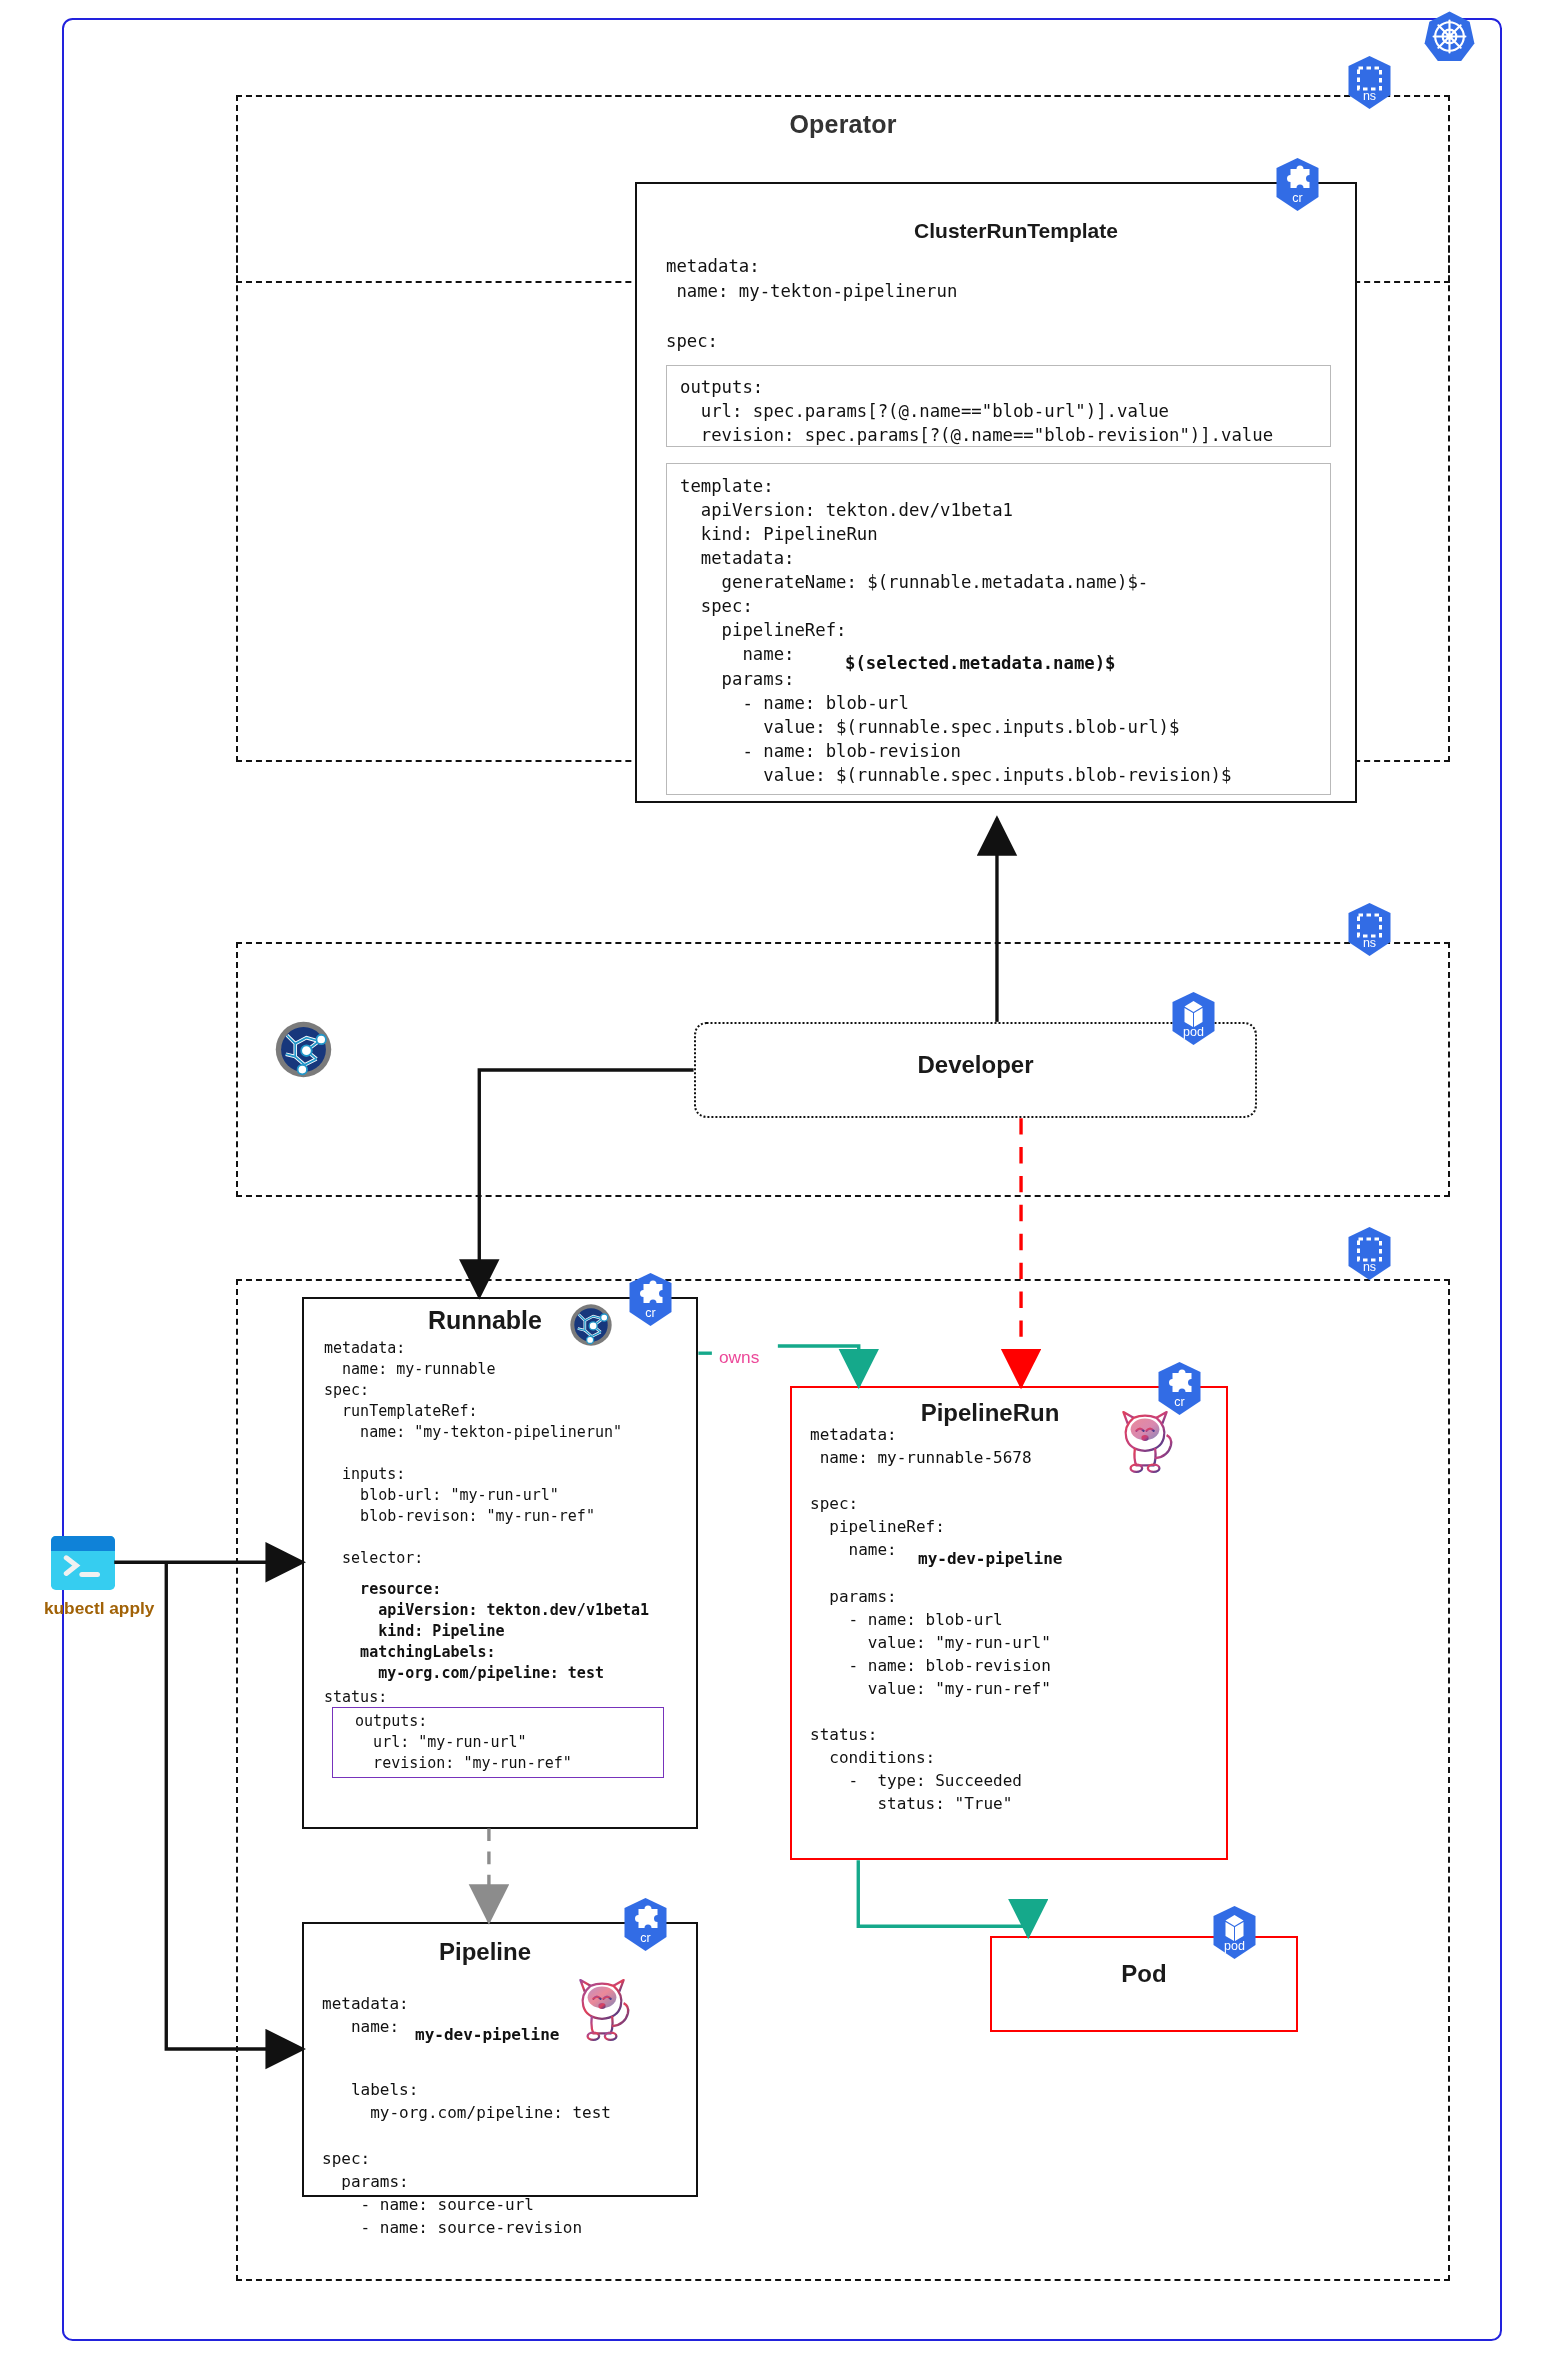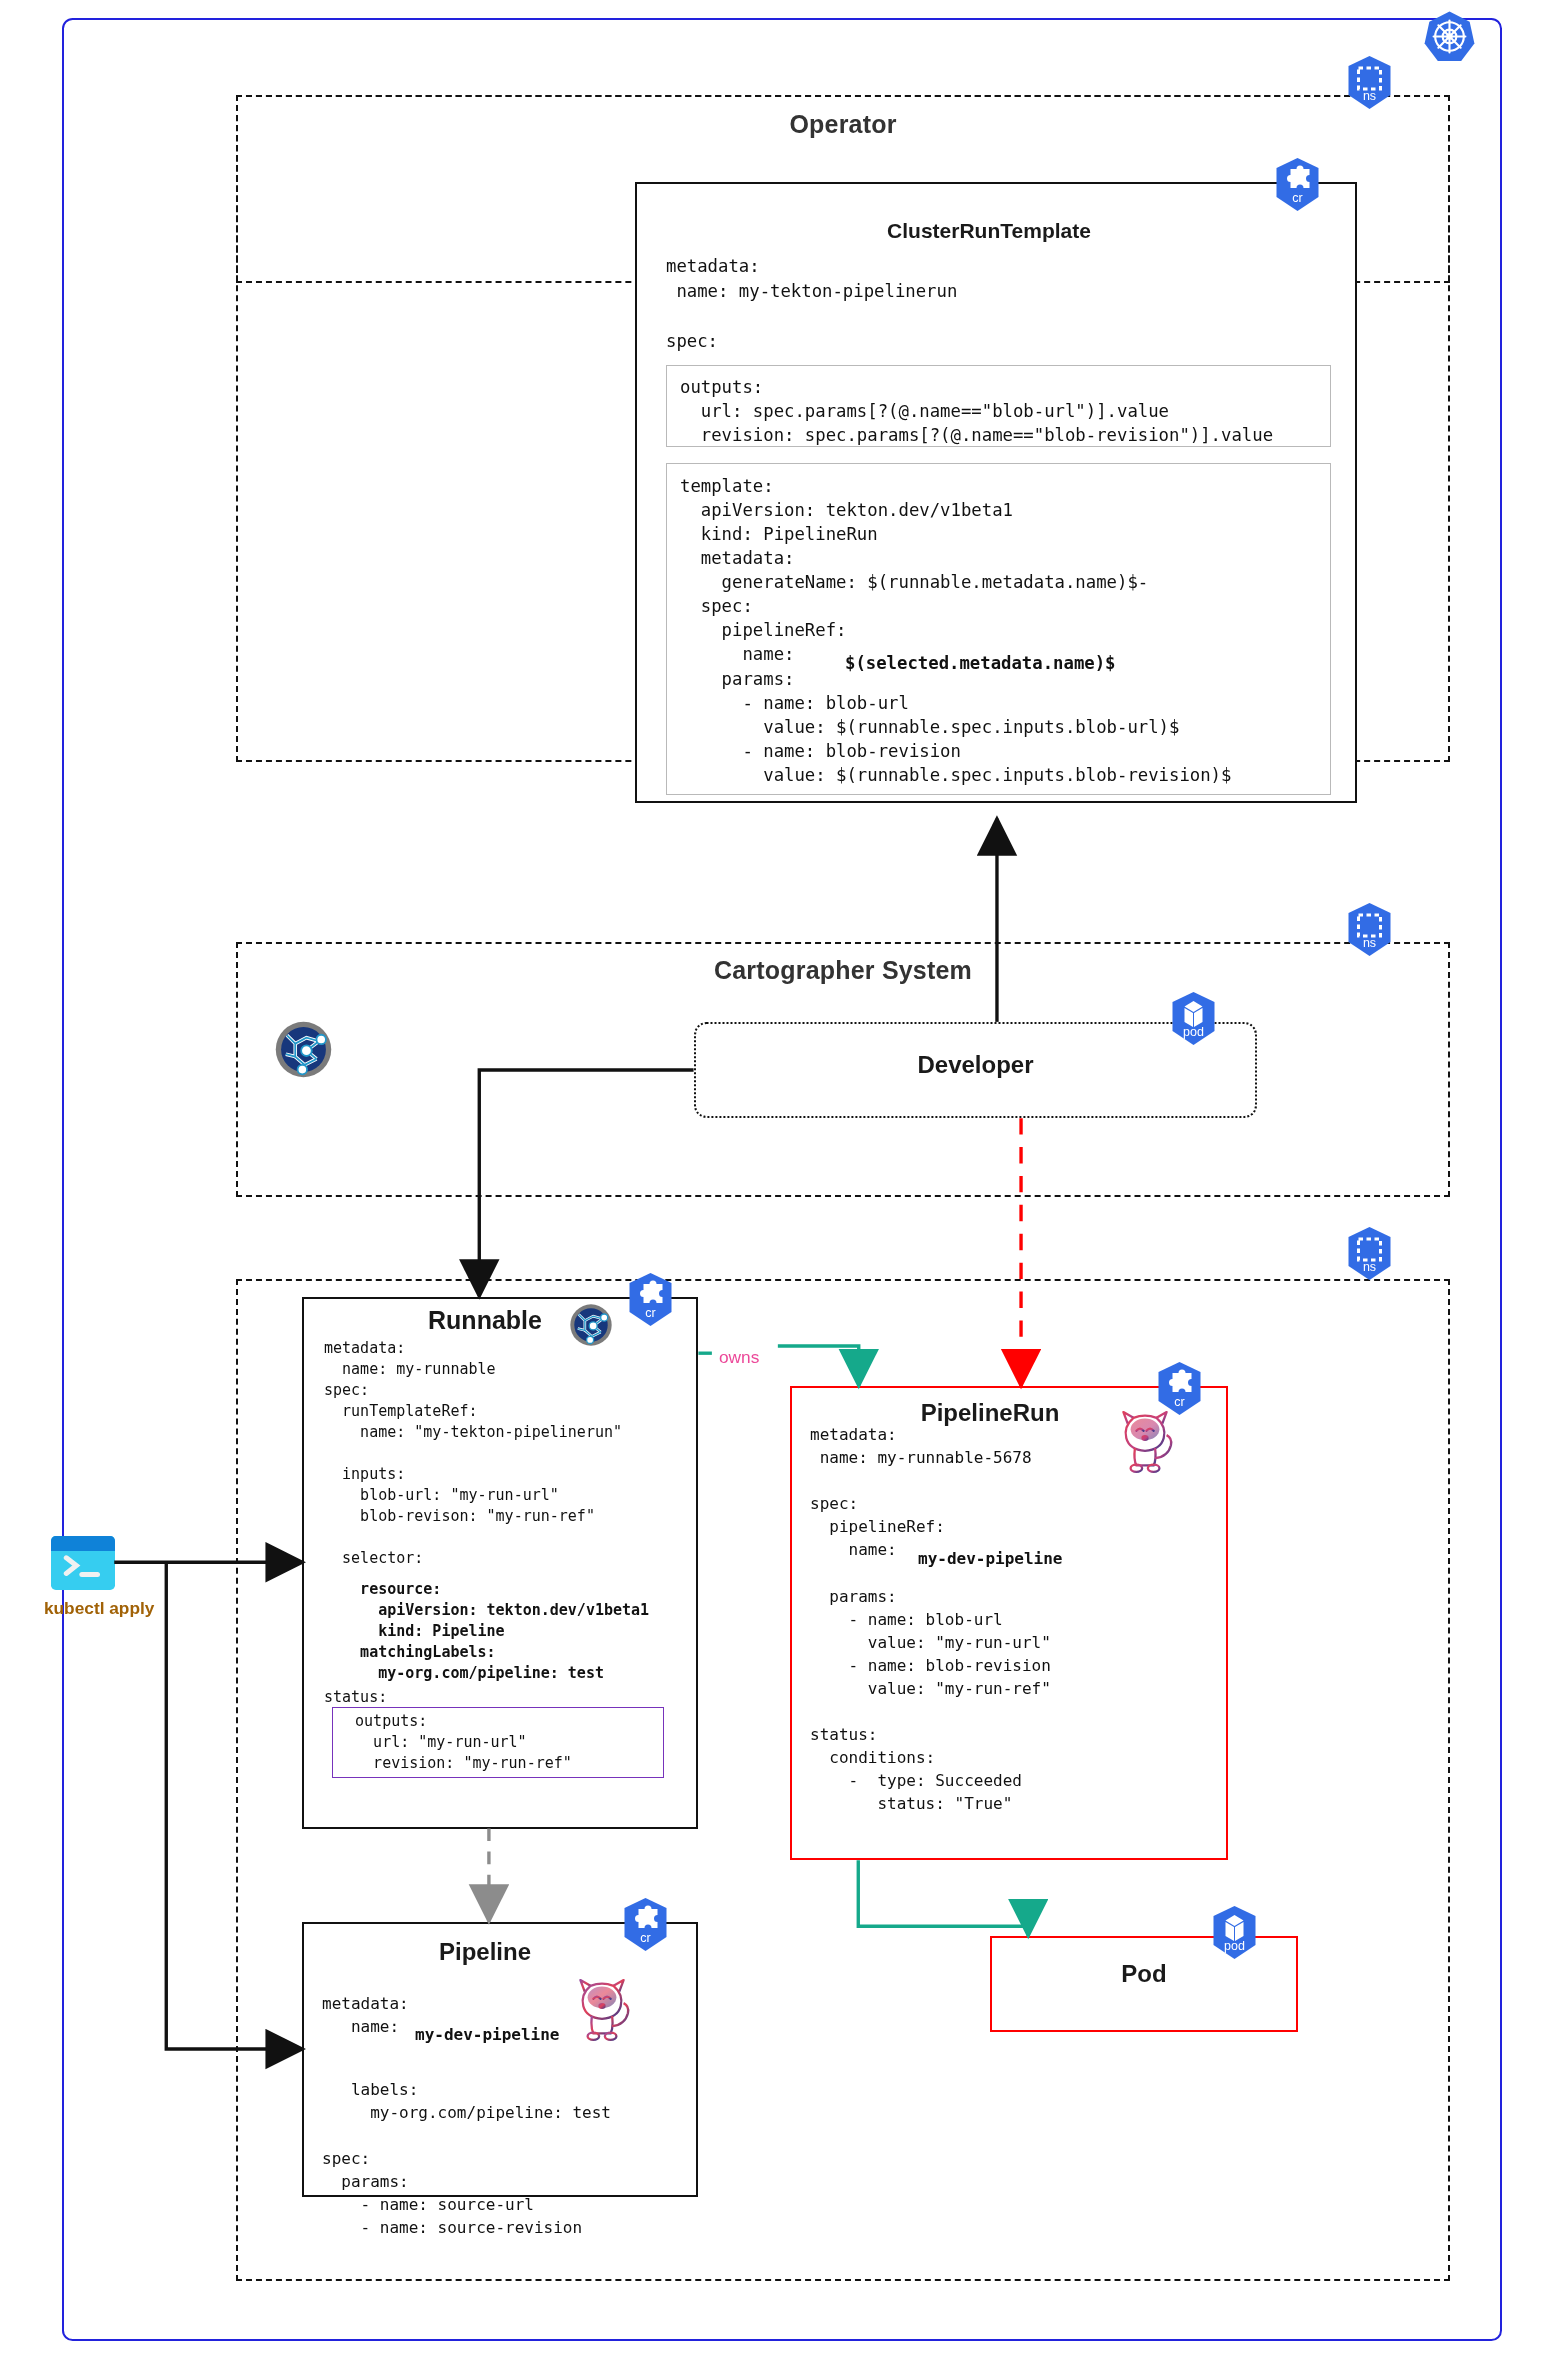--- a/index.html
+++ b/index.html
@@ -104,21 +104,21 @@
 
   <div class="badge" style="left:1344px;top:55px;width:51px;height:55px;">
     <svg viewBox="0 0 100 110" width="51" height="55">
       <polygon points="50,2 92,22 92,80 50,108 8,80 8,22" fill="#326ce5"></polygon>
       <rect x="28" y="26" width="44" height="42" fill="none" stroke="#ffffff" stroke-width="6" stroke-dasharray="9 7"></rect>
     </svg>
     <div class="lbl" style="top:34px;font-size:12.5px;">ns</div>
   </div>
 
   <div class="abs card" style="left:635px;top:182px;width:722px;height:621px;"></div>
-  <div class="card-title" style="left:642px;top:219px;width:694px;font-size:21px;">ClusterRunTemplate</div>
+  <div class="card-title" style="left:669px;top:219px;width:694px;font-size:21px;">ClusterRunTemplate</div>
 
   <div class="badge" style="left:1272px;top:157px;width:51px;height:55px;">
     <svg viewBox="0 0 100 110" width="51" height="55">
       <polygon points="50,2 92,22 92,80 50,108 8,80 8,22" fill="#326ce5"></polygon>
       <path fill="#ffffff" d="M36 24 h12 a7 7 0 0 1 14 0 h12 v12 a7 7 0 0 0 0 14 v12 h-12 a7 7 0 0 0-14 0 h-12 v-12 a7 7 0 0 1 0-14 z"></path>
     </svg>
     <div class="lbl" style="top:34px;font-size:12.5px;">cr</div>
   </div>
 
   <div class="yaml" style="left:666px;top:254px;font-size:17.3px;line-height:25px;">metadata:
@@ -141,21 +141,20 @@
     pipelineRef:
       name: </div>
   <div class="yaml b" style="left:680px;top:643px;font-size:17.3px;line-height:24px;padding-left:165px;">$(selected.metadata.name)$</div>
   <div class="yaml" style="left:680px;top:667px;font-size:17.3px;line-height:24px;">    params:
       - name: blob-url
         value: $(runnable.spec.inputs.blob-url)$
       - name: blob-revision
         value: $(runnable.spec.inputs.blob-revision)$</div>
 
   <div class="abs ns-region" style="left:236px;top:942px;width:1214px;height:255px;"></div>
-  <div class="ns-title" style="top:956px;left:236px;width:1214px;font-size:25px;">Cartographer System</div>
 
   <div class="badge" style="left:1344px;top:902px;width:51px;height:55px;">
     <svg viewBox="0 0 100 110" width="51" height="55">
       <polygon points="50,2 92,22 92,80 50,108 8,80 8,22" fill="#326ce5"></polygon>
       <rect x="28" y="26" width="44" height="42" fill="none" stroke="#ffffff" stroke-width="6" stroke-dasharray="9 7"></rect>
     </svg>
     <div class="lbl" style="top:34px;font-size:12.5px;">ns</div>
   </div>
 
   <div class="badge" style="left:274px;top:1020px;width:59px;height:59px;">

